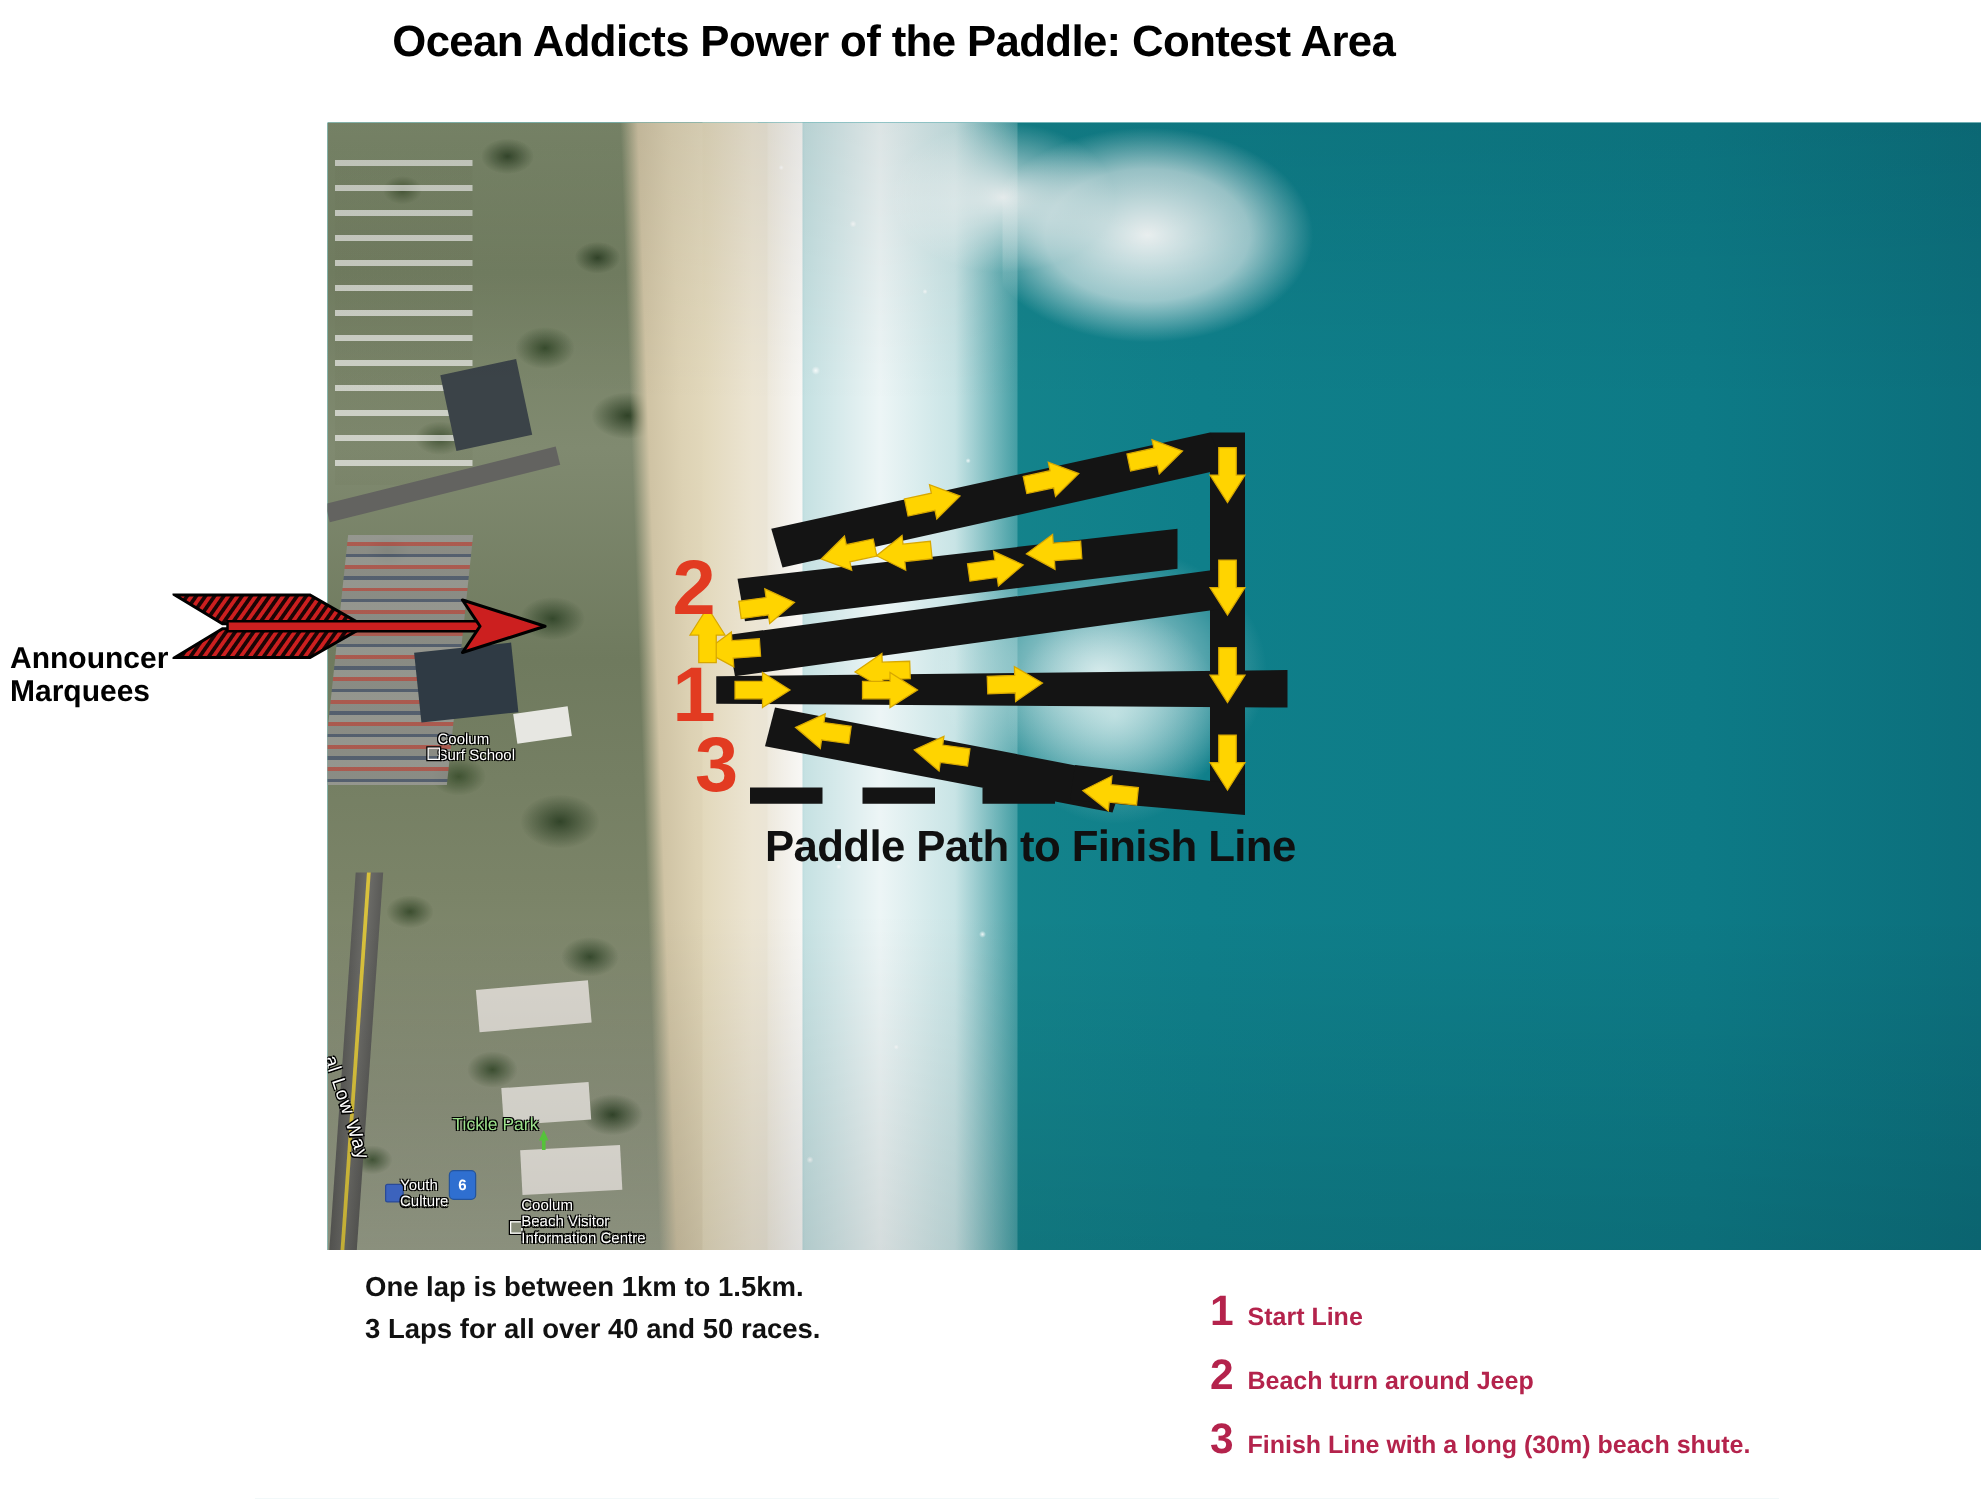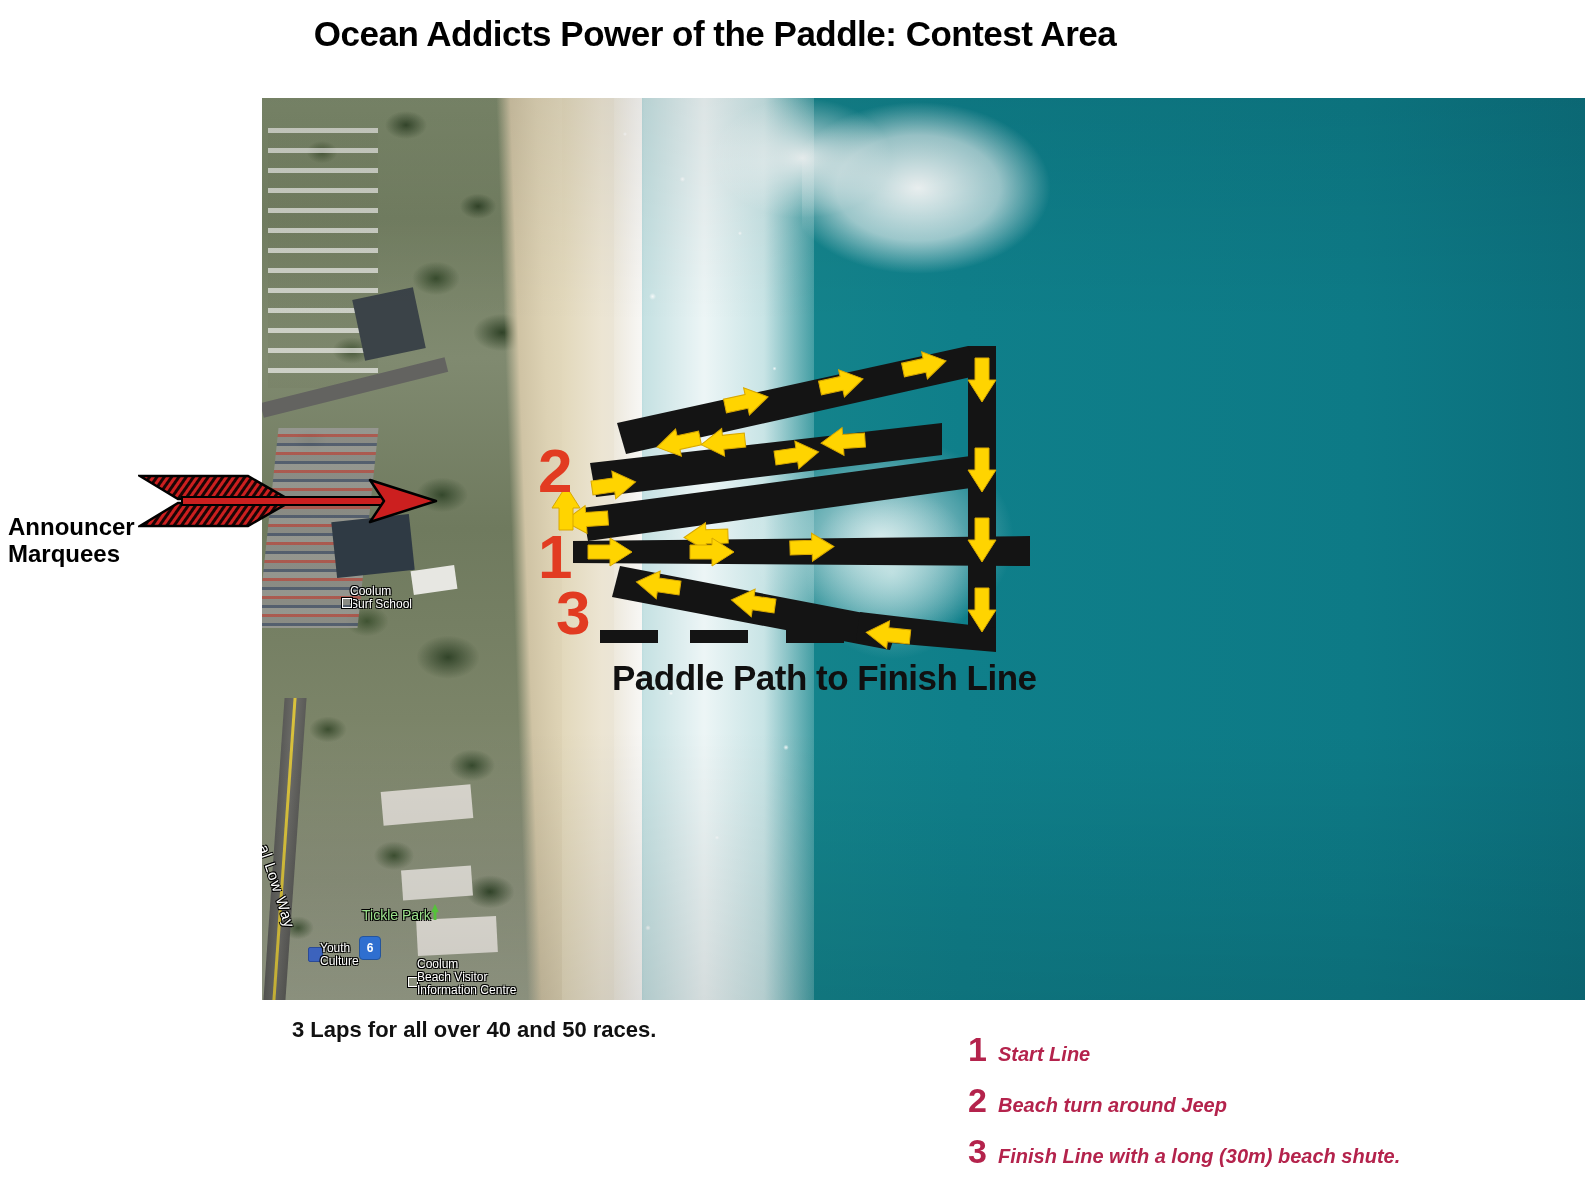--- a/index.html
+++ b/index.html
@@ -259,21 +259,21 @@
     font-family: "Liberation Sans", sans-serif;
     font-size: 12px;
     line-height: 13px;
     text-shadow:
       -1px -1px 0 #000, 1px -1px 0 #000,
       -1px  1px 0 #000, 1px  1px 0 #000;
     white-space: pre-line;
   }
   .map-label.green { color: #9be08a; }
   .lbl-surfschool { left: 88px; top: 487px; }
-  .lbl-tickle { left: 100px; top: 795px; font-size: 14px; margin-top: 16px; }
+  .lbl-tickle { left: 100px; top: 795px; font-size: 14px; }
   .lbl-youth { left: 58px; top: 844px; }
   .lbl-visitor { left: 155px; top: 860px; }
   .lbl-lowway {
     left: 8px; top: 745px;
     transform: rotate(72deg);
     transform-origin: left top;
     font-size: 15px;
     letter-spacing: 1px;
   }
   .marker-sq {
@@ -394,21 +394,20 @@
     line-height: 34px;
     width: 30px;
     flex: 0 0 30px;
   }
   .legend-text {
     color: #b4234c;
     font-family: "Liberation Sans", sans-serif;
     font-weight: bold;
     font-size: 20px;
     line-height: 24px;
-    font-style: italic;
   }
 </style>
 </head>
 <body>
 
 <div id="page-title">Ocean Addicts Power of the Paddle: Contest Area</div>
 
 <div id="map-photo">
   <div class="ocean-base"></div>
 
@@ -532,20 +531,21 @@
   <path d="M2,6 L110,6 L150,29 L40,29 Z" fill="url(#fletch-hatch)" stroke="#000" stroke-width="2.5"></path>
 
   <path d="M2,56 L110,56 L150,33 L40,33 Z" fill="url(#fletch-hatch)" stroke="#000" stroke-width="2.5"></path>
 
   <rect x="44" y="27" width="220" height="8" fill="#cc1f1f" stroke="#000" stroke-width="2"></rect>
 
   <path d="M232,10 L298,31 L232,52 L246,31 Z" fill="#cc1f1f" stroke="#000" stroke-width="2.5" stroke-linejoin="round"></path>
 </svg>
 
 <div id="race-notes">
+  <div>One lap is between 1km to 1.5km.</div>
   <div>3 Laps for all over 40 and 50 races.</div>
 </div>
 
 <div id="legend">
   <div class="legend-row">
     <span class="legend-num">1</span>
     <span class="legend-text">Start Line</span>
   </div>
   <div class="legend-row">
     <span class="legend-num">2</span>

